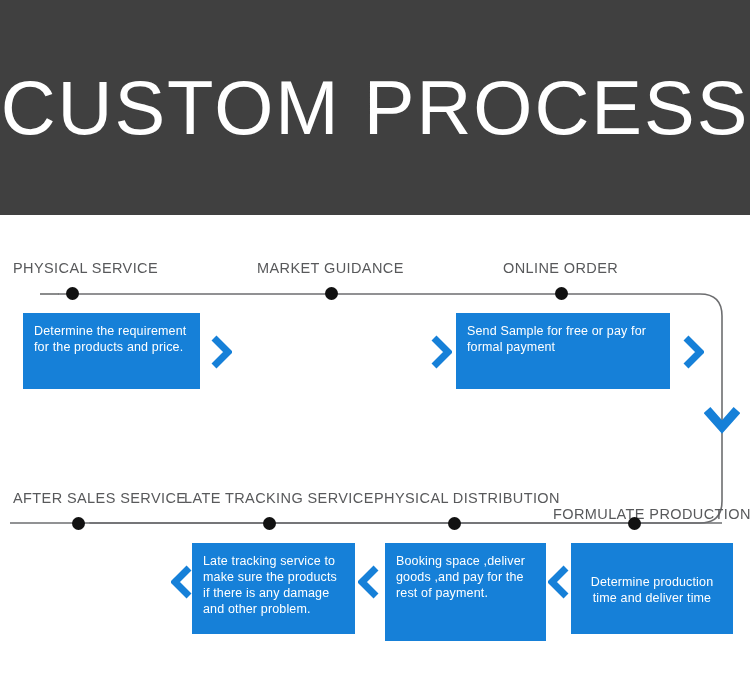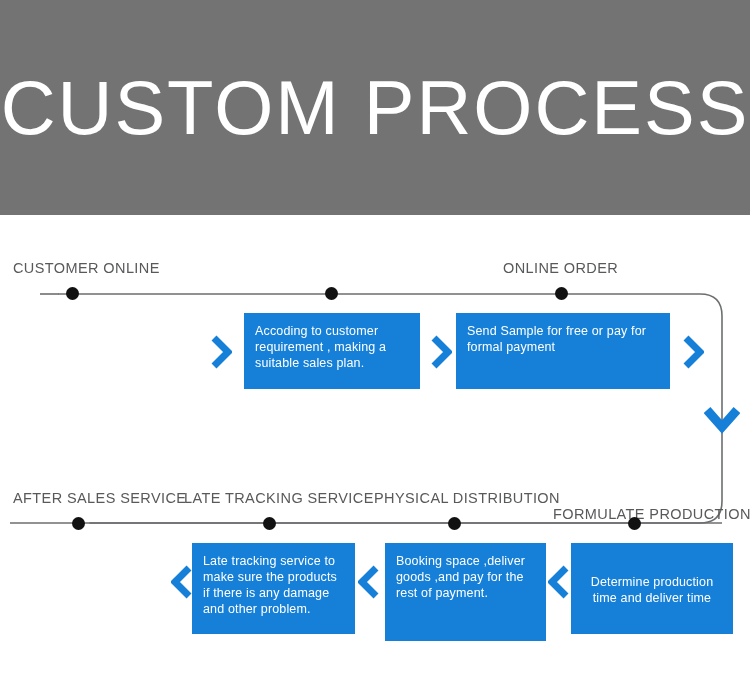--- a/index.html
+++ b/index.html
@@ -19,21 +19,21 @@
     overflow: hidden;
   }
 
   
   #header-banner {
     position: absolute;
     left: 0;
     top: 0;
     width: 750px;
     height: 215px;
-    background: #737373;
+    background: #404040;
   }
   #page-title {
     position: absolute;
     left: 0;
     top: 0;
     width: 750px;
     height: 215px;
     display: flex;
     align-items: center;
     justify-content: center;
@@ -136,37 +136,38 @@
 
     <svg id="connector-layer" viewBox="0 0 750 459" preserveAspectRatio="none">
 
       <path d="M 59 79 L 700 79 Q 722 79 722 101 L 722 286 Q 722 308 700 308 L 90 308" fill="none" stroke="#6d6e70" stroke-width="1.6" stroke-linecap="round"></path>
 
       <path d="M 59 79 L 40 79" fill="none" stroke="#6d6e70" stroke-width="1.6"></path>
 
       <path d="M 10 308 L 722 308" fill="none" stroke="#6d6e70" stroke-width="1.6"></path>
     </svg>
 
-    <div class="stage-label" style="left:13px; top:46px;">CUSTOMER ONLINE</div>
+    <div class="stage-label" style="left:13px; top:46px;">PHYSICAL SERVICE</div>
+    <div class="stage-label" style="left:257px; top:46px;">MARKET GUIDANCE</div>
     <div class="stage-label" style="left:503px; top:46px;">ONLINE ORDER</div>
 
     <span class="timeline-dot" style="left:66px; top:72px;"></span>
     <span class="timeline-dot" style="left:325px; top:72px;"></span>
     <span class="timeline-dot" style="left:555px; top:72px;"></span>
 
+    <div class="step-box align-top" style="left:23px; top:98px; width:177px; height:76px;">
+      <span class="step-text">Determine the requirement for the products and price.</span>
+    </div>
 
     <div class="chevron" style="left:210px; top:120px;">
       <svg viewBox="0 0 22 34">
         <polyline points="4,3 18,17 4,31" fill="none" stroke="#1680d8" stroke-width="7" stroke-linecap="butt" stroke-linejoin="miter"></polyline>
       </svg>
     </div>
 
-    <div class="step-box align-top" style="left:244px; top:98px; width:176px; height:76px;">
-      <span class="step-text">Accoding to customer requirement , making a suitable sales plan.</span>
-    </div>
 
     <div class="chevron" style="left:430px; top:120px;">
       <svg viewBox="0 0 22 34">
         <polyline points="4,3 18,17 4,31" fill="none" stroke="#1680d8" stroke-width="7" stroke-linecap="butt" stroke-linejoin="miter"></polyline>
       </svg>
     </div>
 
     <div class="step-box align-top" style="left:456px; top:98px; width:214px; height:76px;">
       <span class="step-text">Send Sample  for free or pay for formal payment</span>
     </div>

